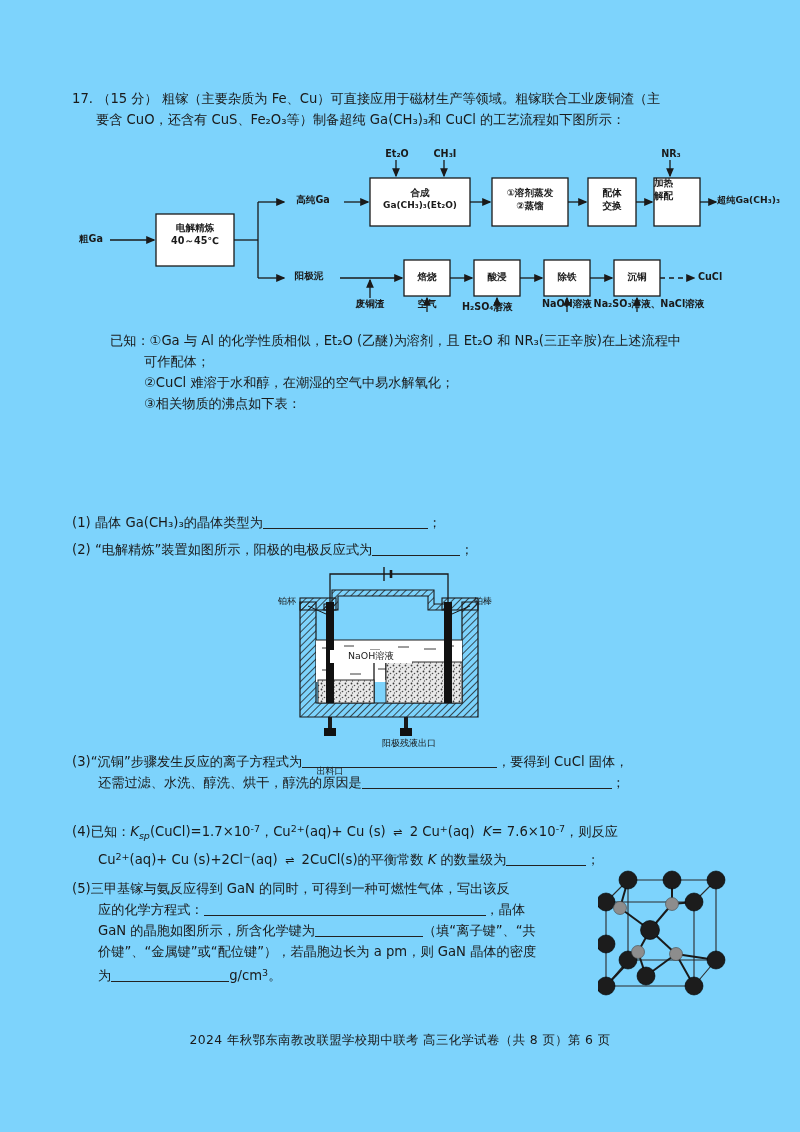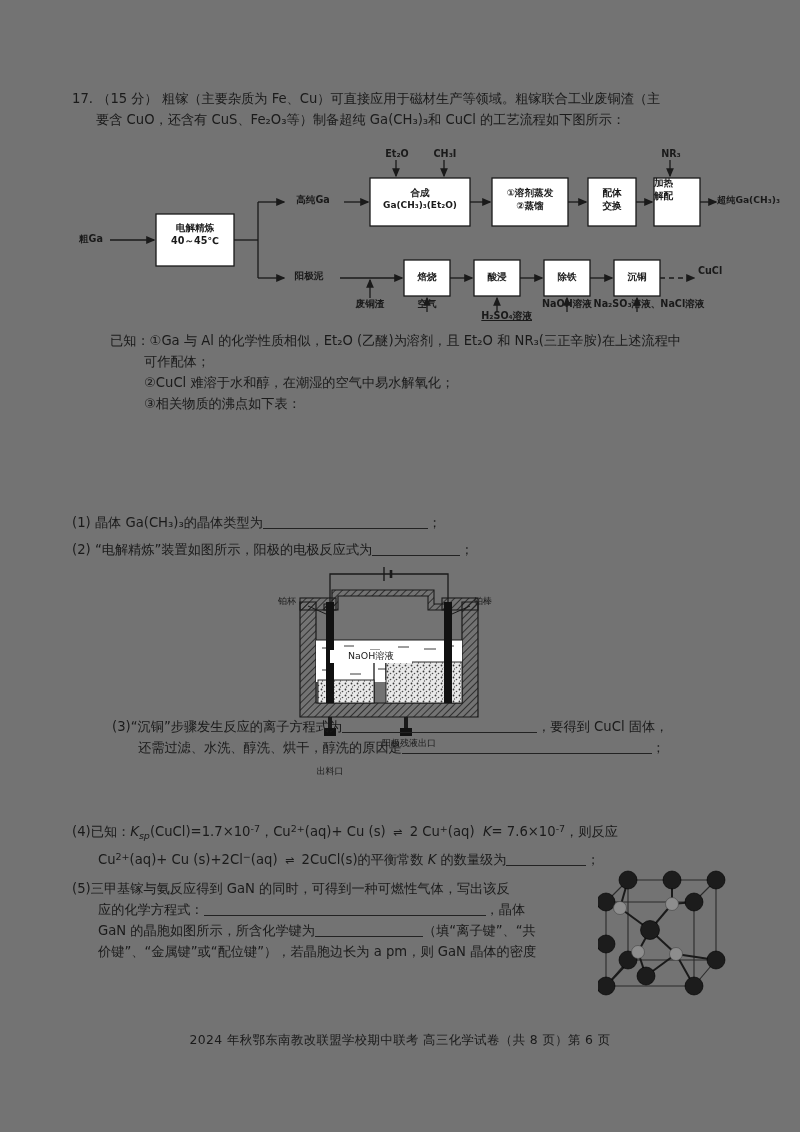--- a/index.html
+++ b/index.html
@@ -11,21 +11,21 @@
     width: 800px;
     height: 1132px;
     position: relative;
     font-family: "Liberation Serif", "DejaVu Serif", serif;
     color: #1a1a1a;
     overflow: hidden;
   }
   .page {
     position: absolute;
     inset: 0;
-    background: #737373;
+    background: #7dd3fc;
   }
 
   
   .q-block { position: absolute; font-size: 13.2px; line-height: 21px; }
   .zh { font-family: "DejaVu Sans", "Liberation Sans", sans-serif; }
   .sub { font-size: 0.72em; vertical-align: -0.28em; }
   .sup { font-size: 0.72em; vertical-align: 0.45em; }
   .ital { font-style: italic; }
   .blank { display: inline-block; border-bottom: 1px solid #222; vertical-align: -2px; }
 
@@ -62,21 +62,21 @@
     border: 1.2px solid #2a2a2a;
     text-align: center;
     padding: 4px 2px;
     height: 20px;
   }
   #bp-table td:first-child { width: 76px; }
 
   
   #q1 { left: 72px; top: 512px; width: 660px; }
   #q2 { left: 72px; top: 539px; width: 660px; }
-  #q3 { left: 72px; top: 716px; width: 660px; margin-left: 40px; }
+  #q3 { left: 72px; top: 751px; width: 660px; }
   #q4 { left: 72px; top: 818px; width: 660px; }
   #q5 { left: 72px; top: 878px; width: 545px; }
   .qnum { }
   #q3 .l2, #q4 .l2, #q5 .l2, #q5 .l3, #q5 .l4 { display: block; margin-left: 26px; }
 
   
   #apparatus {
     position: absolute;
     left: 278px; top: 562px;
     width: 244px; height: 185px;
@@ -196,25 +196,25 @@
 
       <div style="position:absolute;left:645px;top:42px;width:15px;white-space:nowrap;font-size:9.2px;">超纯Ga(CH₃)₃</div>
 
       <div style="position:absolute;left:332px;top:119px;width:46px;text-align:center;">焙烧</div>
       <div style="position:absolute;left:402px;top:119px;width:46px;text-align:center;">酸浸</div>
       <div style="position:absolute;left:472px;top:119px;width:46px;text-align:center;">除铁</div>
       <div style="position:absolute;left:542px;top:119px;width:46px;text-align:center;">沉铜</div>
 
       <div style="position:absolute;left:272px;top:146px;width:52px;text-align:center;">废铜渣</div>
       <div style="position:absolute;left:332px;top:146px;width:46px;text-align:center;">空气</div>
-      <div style="position:absolute;left:390px;top:158px;width:70px;text-align:right;text-decoration:underline;">H₂SO₄溶液</div>
+      <div style="position:absolute;left:390px;top:149px;width:70px;text-align:left;">H₂SO₄溶液</div>
       <div style="position:absolute;left:458px;top:146px;width:74px;text-align:center;">NaOH溶液</div>
       <div style="position:absolute;left:512px;top:146px;width:130px;text-align:center;">Na₂SO₃溶液、NaCl溶液</div>
 
-      <div style="position:absolute;left:626px;top:113px;width:34px;">CuCl</div>
+      <div style="position:absolute;left:626px;top:119px;width:34px;">CuCl</div>
     </div>
   </div>
 
   <div class="q-block zh" id="known">
     <span class="row">
       <span>已知：</span><span>①Ga 与 Al 的化学性质相似，Et₂O (乙醚)为溶剂，且 Et₂O 和 NR₃(三正辛胺)在上述流程中</span>
     </span>
     <span class="ind">可作配体；</span>
     <span class="ind">②CuCl 难溶于水和醇，在潮湿的空气中易水解氧化；</span>
     <span class="ind">③相关物质的沸点如下表：</span>
@@ -308,20 +308,21 @@
   <div class="q-block zh" id="q4">
     <span class="qnum">(4)</span><span>已知：</span><span class="ital">K</span><span class="sub ital">sp</span><span>(CuCl)=1.7×10</span><span class="sup">-7</span><span>，Cu</span><span class="sup">2+</span><span>(aq)+ Cu (s)</span><span style="display:inline-block;width:24px;text-align:center;line-height:0.8;font-size:11px;">⇌</span><span>2 Cu</span><span class="sup">+</span><span>(aq)</span>&nbsp;&nbsp;<span class="ital">K</span><span>= 7.6×10</span><span class="sup">-7</span><span>，则反应</span>
     <span class="l2"><span>Cu</span><span class="sup">2+</span><span>(aq)+ Cu (s)+2Cl</span><span class="sup">−</span><span>(aq)</span><span style="display:inline-block;width:24px;text-align:center;line-height:0.8;font-size:11px;">⇌</span><span>2CuCl(s)的平衡常数 </span><span class="ital">K</span><span> 的数量级为</span><span class="blank" style="width:80px;"></span><span>；</span></span>
   </div>
 
   <div class="q-block zh" id="q5">
     <span class="qnum">(5)</span><span>三甲基镓与氨反应得到 GaN 的同时，可得到一种可燃性气体，写出该反</span>
     <span class="l2"><span>应的化学方程式：</span><span class="blank" style="width:282px;"></span><span>，晶体</span></span>
     <span class="l3"><span>GaN 的晶胞如图所示，所含化学键为</span><span class="blank" style="width:108px;"></span><span>（填“离子键”、“共</span></span>
     <span class="l4">价键”、“金属键”或“配位键”），若晶胞边长为 a pm，则 GaN 晶体的密度</span>
+    <span class="l4"><span>为</span><span class="blank" style="width:118px;"></span><span>g/cm</span><span class="sup">3</span><span>。</span></span>
   </div>
 
   <div id="cell">
     <svg width="134" height="132" viewBox="0 0 134 132" xmlns="http://www.w3.org/2000/svg">
       <g stroke="#2a2a2a" stroke-width="1.1" fill="none">
 
         <path d="M30,12 L118,12 L118,92 L30,92 Z"></path>
 
         <path d="M8,34 L96,34 L96,118 L8,118 Z"></path>
 

